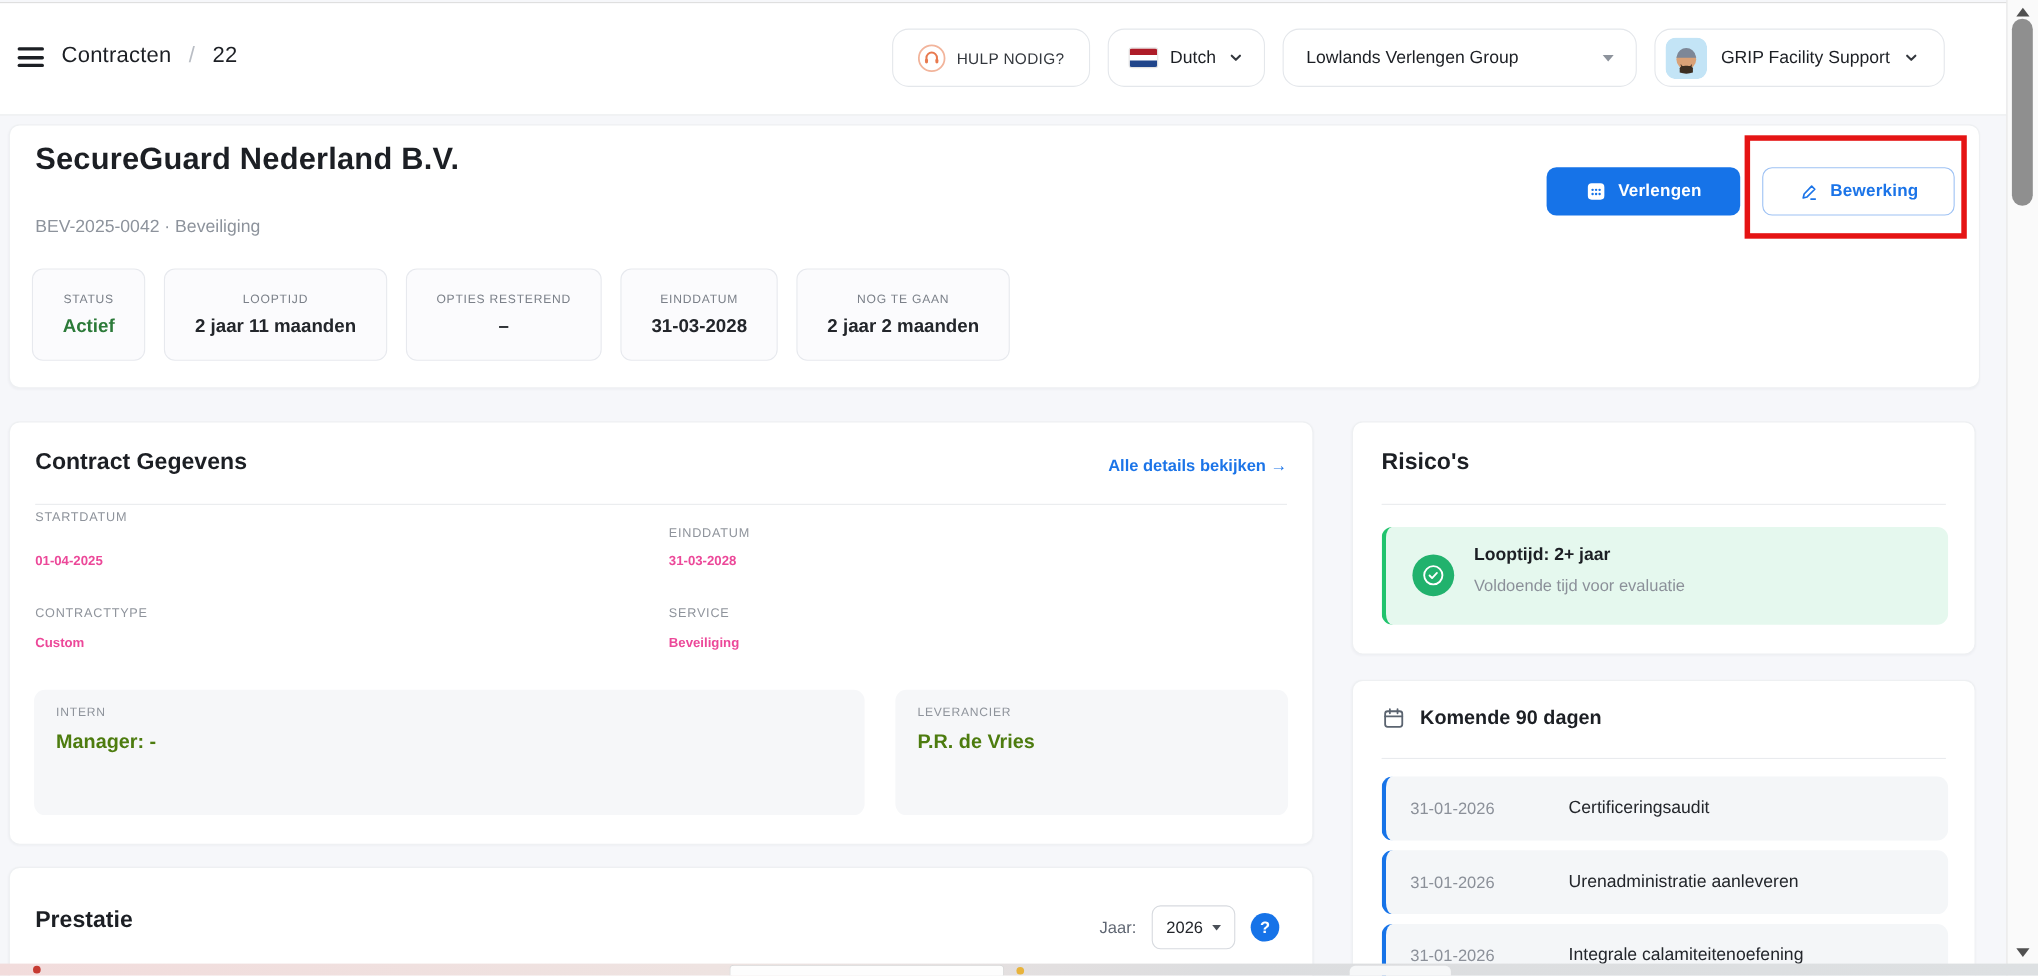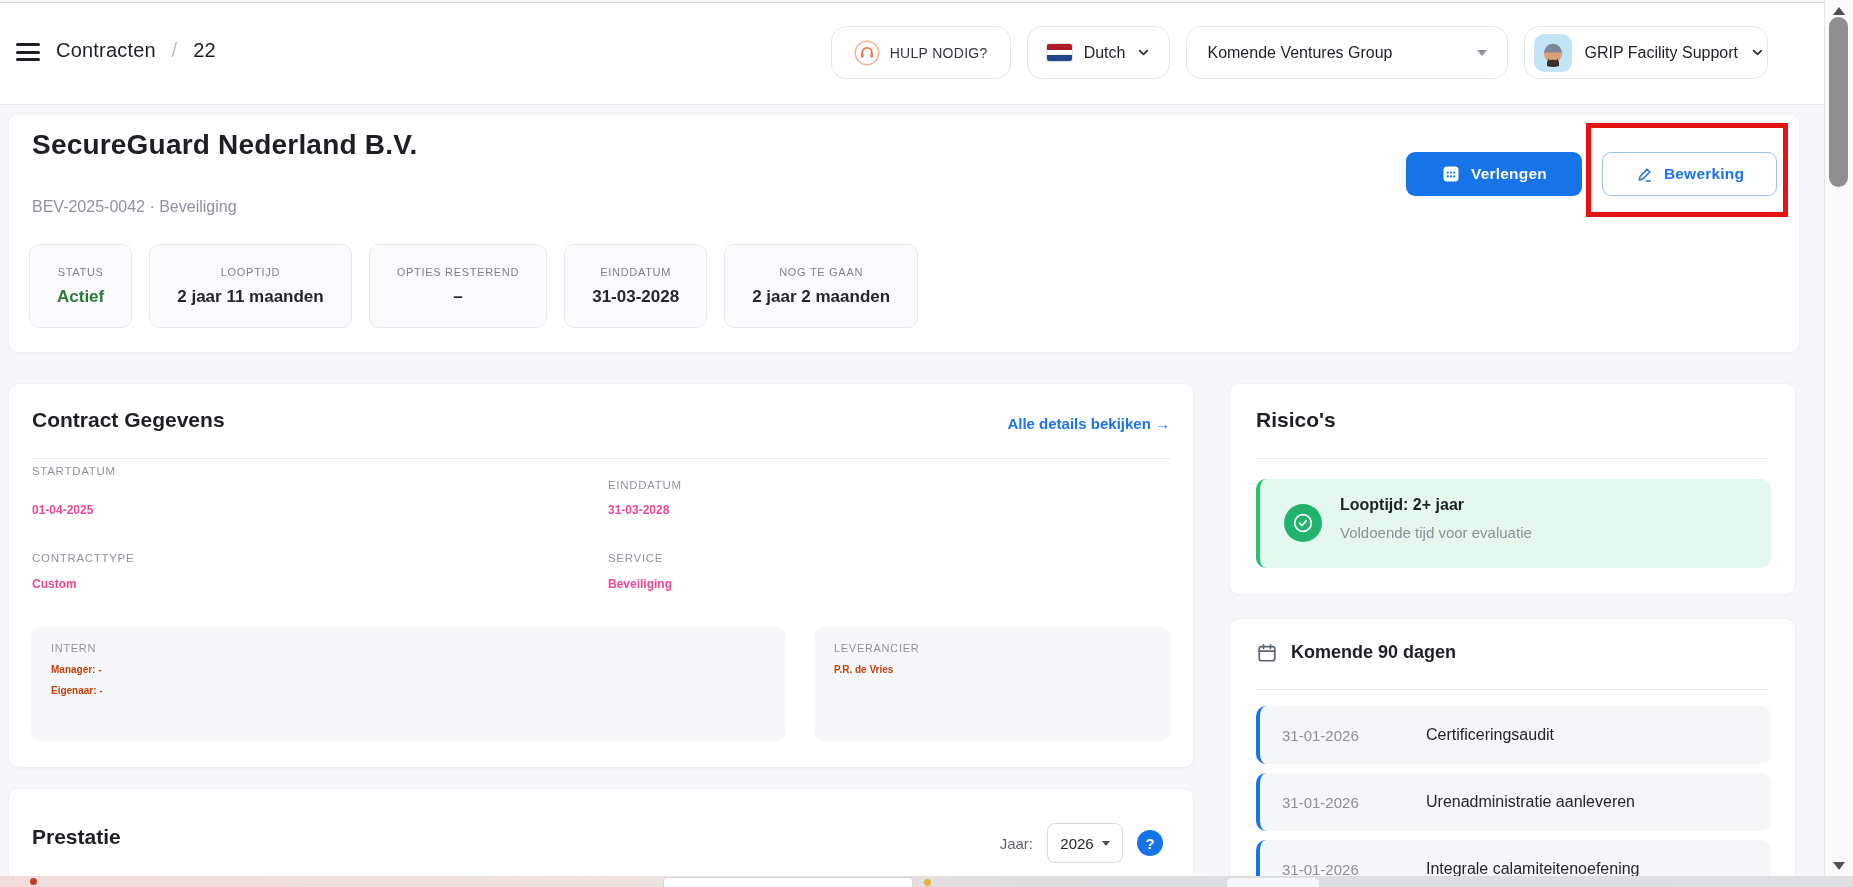--- a/index.html
+++ b/index.html
@@ -22,21 +22,21 @@
   .pill-help { padding:0 22px; gap:10px; }
   .pill-help .lbl { font-size:14px; font-weight:500; color:#33373d; letter-spacing:.3px; }
   .pill-lang { padding:0 18px; gap:11px; }
   .pill-lang .lbl { font-size:16px; font-weight:500; color:#1c1f24; }
   .flag { width:27px; height:19px; border-radius:3px; overflow:hidden; border:1px solid #e3e3e3; display:flex; flex-direction:column; }
   .flag i { flex:1; }
   .flag .r { background:#ae1c28; } .flag .w { background:#ffffff; } .flag .b { background:#21468b; }
   .pill-org { width:322px; padding:0 20px; }
   .pill-org .lbl { font-size:16px; color:#1c1f24; }
   .caret-down { margin-left:auto; width:0; height:0; border-left:5px solid transparent; border-right:5px solid transparent; border-top:6px solid #8d939c; }
-  .pill-user { padding:0 2px 0 9px; gap:12px; }
+  .pill-user { padding:0 22px 0 9px; gap:12px; }
   .pill-user .lbl { font-size:16px; color:#1c1f24; }
   .avatar { width:38px; height:38px; border-radius:10px; overflow:hidden; flex:none; }
   .chev { flex:none; }
 
   
   .card { position:absolute; background:#fff; border:1px solid #eef0f2; border-radius:10px; box-shadow:0 1px 2px rgba(20,30,50,.03); }
 
   
   .hero { left:8px; top:113px; width:1792px; height:240px; }
   .hero-title { position:absolute; left:23px; top:15px; font-size:28px; font-weight:700; color:#1c1f24; letter-spacing:.2px; }
@@ -54,21 +54,21 @@
   .card-h { position:absolute; left:23px; top:24px; font-size:21px; font-weight:700; color:#1c1f24; }
   .divider { position:absolute; left:23px; right:23px; height:1px; background:#e9ebee; }
 
   
   .contract { left:8px; top:383px; width:1186px; height:385px; }
   .details-link { position:absolute; right:23px; top:31px; font-size:15px; font-weight:700; color:#1b74e8; cursor:pointer; }
   .flabel { position:absolute; font-size:11.5px; letter-spacing:.7px; color:#8f949c; font-weight:500; }
   .fvalue { position:absolute; font-size:12px; font-weight:700; color:#ec4899; }
   .gbox { position:absolute; top:243px; height:114px; background:#f6f7f9; border-radius:10px; padding:15px 20px; }
   .gbox .flabel2 { font-size:11px; letter-spacing:.7px; color:#8f949c; font-weight:500; }
-  .gbox .gline { font-size:10px; font-weight:700; color:#c2410c; margin-top:10px; }
+  .gbox .gline { font-size:18px; font-weight:700; color:#4d7c0f; margin-top:10px; }
 
   
   .prestatie { left:8px; top:788px; width:1186px; height:110px; }
   .jaar-row { position:absolute; right:30px; top:34px; display:flex; align-items:center; gap:14px; }
   .jaar-lbl { font-size:15px; color:#5f6672; }
   .year-select { width:76px; height:40px; border:1px solid #d7dadf; border-radius:8px; background:#fff; display:flex; align-items:center; justify-content:center; gap:8px; font-size:15px; font-weight:500; color:#23262b; cursor:pointer; }
   .tri { width:0; height:0; border-left:4.5px solid transparent; border-right:4.5px solid transparent; border-top:5.5px solid #4a4f57; }
   .help-dot { width:26px; height:26px; border-radius:50%; background:#1673e8; color:#fff; font-size:15px; font-weight:700; display:flex; align-items:center; justify-content:center; cursor:pointer; }
 
   
@@ -133,21 +133,21 @@
             <i class="r"></i>
             <i class="w"></i>
             <i class="b"></i>
           </span>
         <span class="lbl">Dutch</span>
         <svg class="chev" width="15" height="15" viewBox="0 0 16 16">
           <path d="M4 6l4 4 4-4" stroke="#33373d" stroke-width="2" fill="none" stroke-linecap="round" stroke-linejoin="round"></path>
         </svg>
       </div>
       <div class="pill pill-org">
-        <span class="lbl">Komende Ventures Group</span>
+        <span class="lbl">Lowlands Verlengen Group</span>
         <span class="caret-down"></span>
       </div>
       <div class="pill pill-user">
         <span class="avatar">
           <svg width="38" height="38" viewBox="0 0 38 38">
             <rect width="38" height="38" rx="9" fill="#c3e4f6"></rect>
             <circle cx="19" cy="20" r="9" fill="#d9a177"></circle>
             <path d="M13 28c0-3 12-3 12 0v4a19 19 0 0 1-12 0z" fill="#3c2e22"></path>
             <path d="M14 24c1 4 9 4 10 0 1 7-11 7-10 0z" fill="#3c2e22"></path>
             <path d="M10.5 17a8.6 8.6 0 0 1 17 0l.6 1.6h-18.2z" fill="#7d8797"></path>
@@ -220,21 +220,20 @@
     <div class="flabel" style="left:599px; top:95px;">EINDDATUM</div>
     <div class="fvalue" style="left:599px; top:119px;">31-03-2028</div>
     <div class="flabel" style="left:23px; top:168px;">CONTRACTTYPE</div>
     <div class="fvalue" style="left:23px; top:193px;">Custom</div>
     <div class="flabel" style="left:599px; top:168px;">SERVICE</div>
     <div class="fvalue" style="left:599px; top:193px;">Beveiliging</div>
 
     <div class="gbox" style="left:22px; width:755px;">
       <div class="flabel2">INTERN</div>
       <div class="gline">Manager: -</div>
-      <div class="gline">Eigenaar: -</div>
     </div>
     <div class="gbox" style="left:805px; width:357px;">
       <div class="flabel2">LEVERANCIER</div>
       <div class="gline">P.R. de Vries</div>
     </div>
   </div>
 
   <div class="card prestatie">
     <div class="card-h" style="top:36px;">Prestatie</div>
     <div class="jaar-row">

